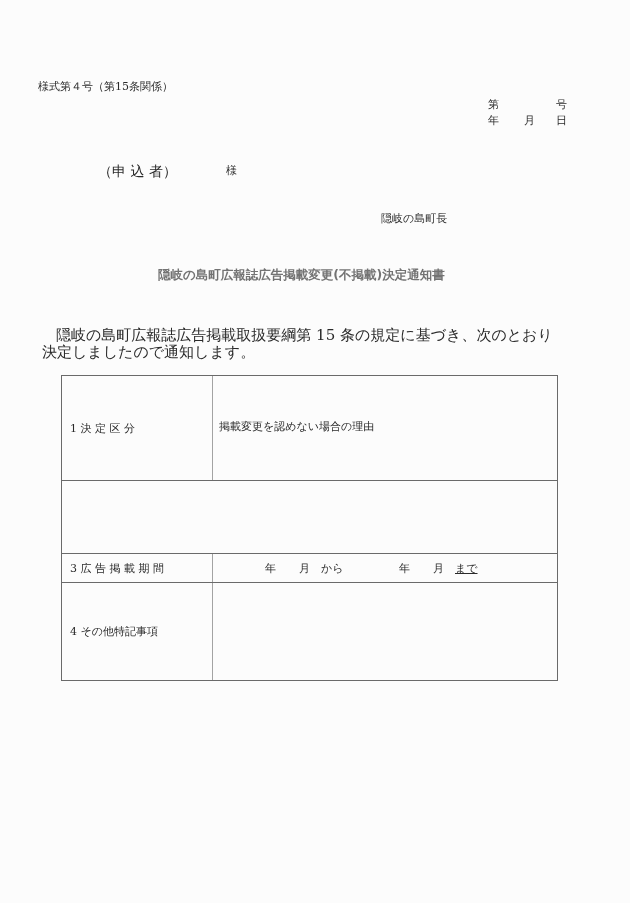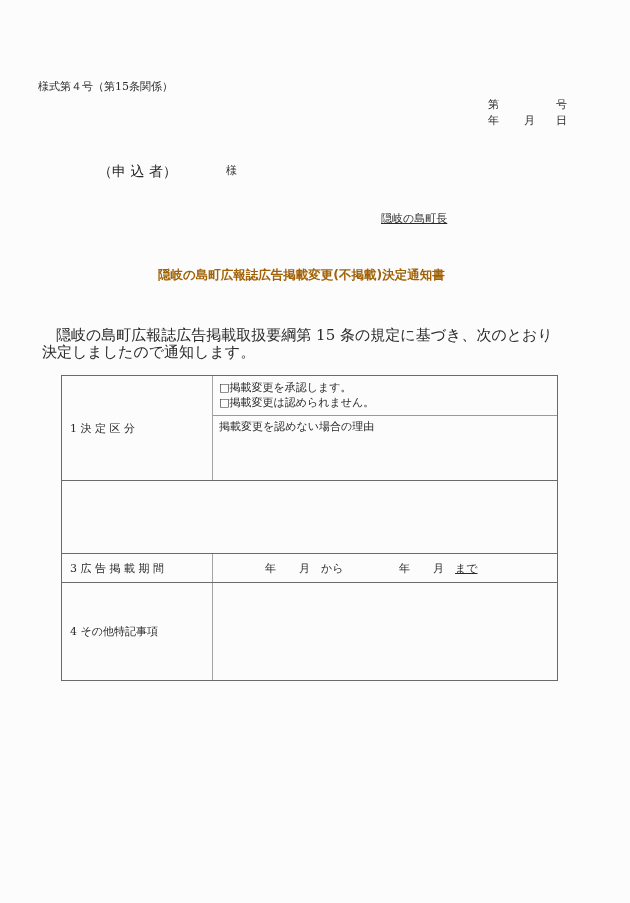--- a/index.html
+++ b/index.html
@@ -24,28 +24,28 @@
   .num-line .lbl-ban { position: absolute; left: 0; }
   .num-line .lbl-go { position: absolute; left: 68px; }
   .date-line { left: 488px; top: 113px; font-size: 11px; }
   .date-line .y { position: absolute; left: 0; }
   .date-line .m { position: absolute; left: 36px; }
   .date-line .d { position: absolute; left: 68px; }
 
   .applicant { left: 98px; top: 163px; font-size: 14px; }
   .applicant-sama { left: 226px; top: 163px; font-size: 11px; }
 
-  .issuer { left: 381px; top: 211px; font-size: 11px; text-decoration: underline; }
+  .issuer { left: 381px; top: 211px; font-size: 11px; }
 
   .doc-title {
     left: 158px; top: 267px;
     font-family: "DejaVu Sans", "Liberation Sans", sans-serif;
     font-size: 12.5px;
     font-weight: bold;
-    color: #a16207;
+    color: #737373;
   }
 
   .body-text {
     left: 42px; top: 327px;
     width: 520px;
     white-space: normal;
     font-size: 15px;
     line-height: 17px;
     text-indent: 14px;
   }
@@ -122,24 +122,20 @@
 
 <div class="abs doc-title">隠岐の島町広報誌広告掲載変更(不掲載)決定通知書</div>
 
 <div class="abs body-text">隠岐の島町広報誌広告掲載取扱要綱第 15 条の規定に基づき、次のとおり決定しましたので通知します。</div>
 
 <div class="tbl">
 
   <div class="row" style="top:0; height:105px;">
     <div class="cell-label">1 決 定 区 分</div>
     <div class="cell-value">
-      <div class="sub-top">
-        <span class="opt">□掲載変更を承認します。</span>
-        <span class="opt">□掲載変更は認められません。</span>
-      </div>
       <div class="sub-bottom">
         <span>掲載変更を認めない場合の理由</span>
       </div>
     </div>
   </div>
 
   <div class="row" style="top:105px; height:73px;">
     <div class="cell-value"></div>
   </div>
 

